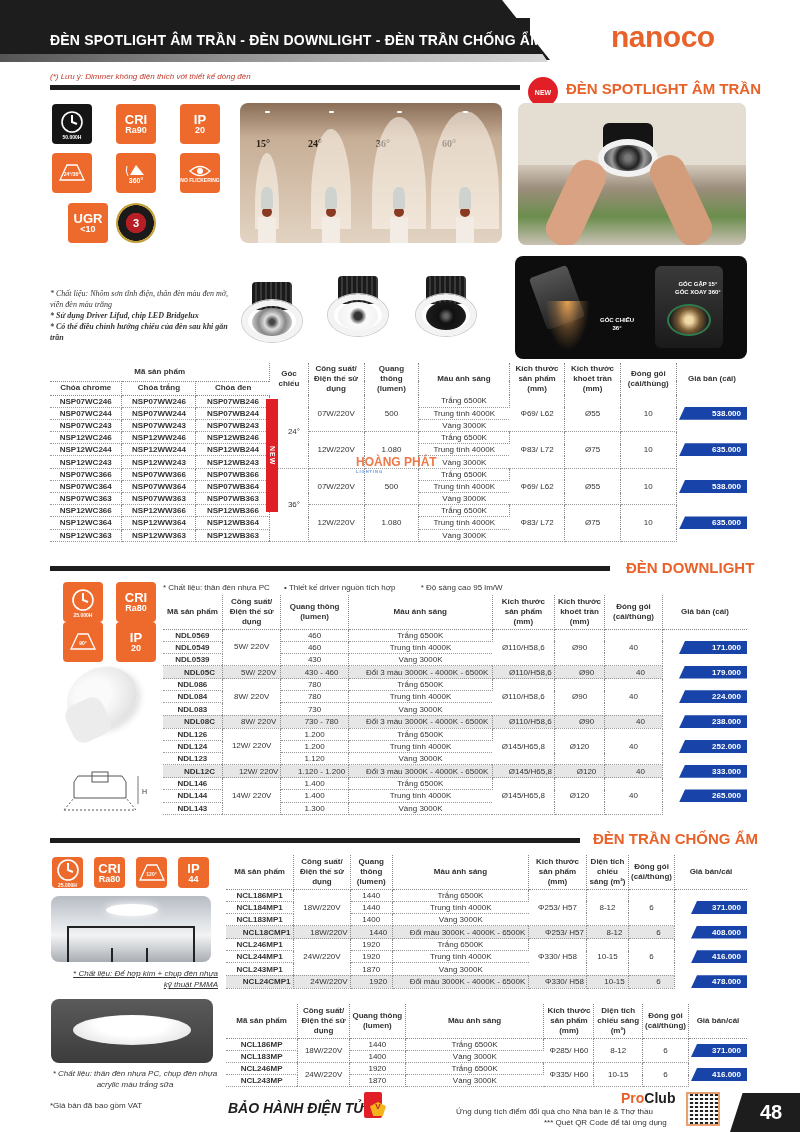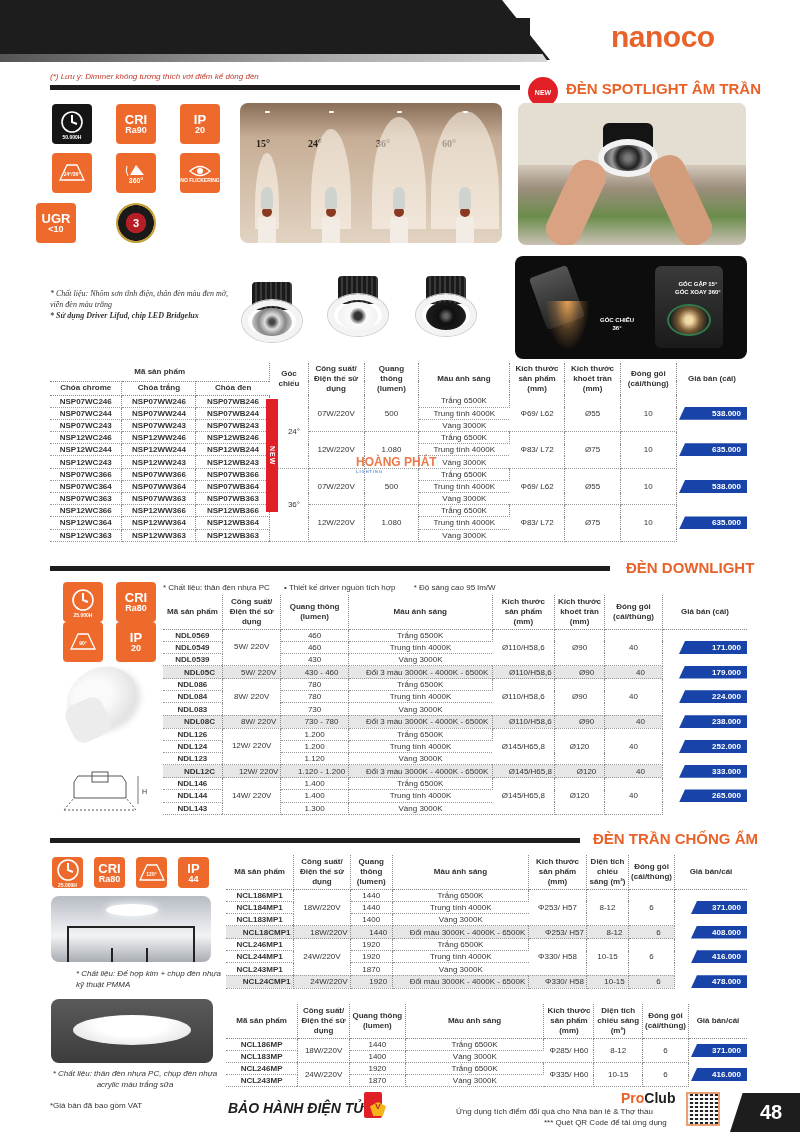--- a/index.html
+++ b/index.html
@@ -92,24 +92,25 @@
     clip-path: polygon(18% 0, 100% 0, 100% 100%, 0 100%); }
 </style>
 </head>
 <body>
 
 <div class="hdr">
   <div class="hdr-top"></div>
   <div class="hdr-black"></div>
   <div class="hdr-slant"></div>
   <div class="hdr-grey"></div>
+  <div class="hdr-title">ĐÈN SPOTLIGHT ÂM TRẦN - ĐÈN DOWNLIGHT -   ĐÈN TRẦN CHỐNG ẨM</div>
   <div class="logo">nanoco</div>
 </div>
 
-<div class="note-top">(*) Lưu ý: Dimmer không tương thích với điểm kế dòng đèn</div>
+<div class="note-top">(*) Lưu ý: Dimmer không điện thích với thiết kế dòng đèn</div>
 <div class="rule" style="left:50px;top:85px;width:470px;"></div>
 <div class="new-badge" style="left:528px;top:77px;">NEW</div>
 <div class="sec-title" style="left:566px;top:80px;">ĐÈN SPOTLIGHT ÂM TRẦN</div>
 
 <div id="spot-icons">
     <div class="ficon dark" style="left:52px;top:104px;">
       <svg width="26" height="26" viewBox="0 0 26 26">
         <circle cx="13" cy="13" r="10" fill="none" stroke="#fff" stroke-width="1.6"></circle>
         <path d="M13 6 L13 13 L18 15" stroke="#fff" stroke-width="2" fill="none"></path>
       </svg>
@@ -136,21 +137,21 @@
       </svg>
       <span class="sm" style="font-size:7px;">360°</span>
     </div>
     <div class="ficon" style="left:180px;top:153px;">
       <svg width="24" height="14" viewBox="0 0 24 14">
         <path d="M2 7 Q12 -2 22 7 Q12 16 2 7 Z" fill="none" stroke="#fff" stroke-width="1.4"></path>
         <circle cx="12" cy="7" r="3" fill="#fff"></circle>
       </svg>
       <span class="xs" style="text-align:center;">NO FLICKERING</span>
     </div>
-    <div class="ficon" style="left:36px;top:203px;text-align:right;">
+    <div class="ficon" style="left:68px;top:203px;text-align:right;">
       <span class="big">UGR</span>
       <span class="sm">&lt;10</span>
     </div>
     <div class="warranty" style="left:116px;top:203px;">3</div>
   </div>
 
 <div class="photo ph-beam" style="left:240px;top:103px;width:262px;height:140px;">
   <div id="beam-items">
       <div class="beam-label" style="left:16px;">15°</div>
       <div class="beam" style="left:15px;width:24px;height:76px;"></div>
@@ -183,20 +184,21 @@
   <div style="position:absolute;left:0;top:0;width:228px;height:62px;background:#e4ddd2;"></div>
   <div style="position:absolute;left:85px;top:20px;width:50px;height:24px;background:#141414;border-radius:6px 6px 0 0;"></div>
   <div style="position:absolute;left:80px;top:36px;width:60px;height:38px;border-radius:50%;border:6px solid #f2f2f2;background:radial-gradient(circle,#777 10%,#222 40%,#999 60%,#333 100%);"></div>
   <div style="position:absolute;left:40px;top:55px;width:36px;height:90px;background:#d9a383;border-radius:16px;transform:rotate(25deg);"></div>
   <div style="position:absolute;left:145px;top:50px;width:36px;height:95px;background:#d39c7b;border-radius:16px;transform:rotate(-25deg);"></div>
 </div>
 
 <div class="spec-note" style="left:50px;top:288px;width:185px;font-family:Liberation Serif, serif;">
   <div>* Chất liệu: Nhôm sơn tĩnh điện, thân đèn màu đen mờ, viền đèn màu trắng</div>
   <div style="font-weight:bold;">* Sử dụng Driver Lifud, chip LED Bridgelux</div>
+  <div style="font-weight:bold;">* Có thể điều chỉnh hướng chiếu của đèn sau khi gắn trần</div>
 </div>
 
 <div class="lamp" style="left:242px;top:282px;">
   <div class="fins"></div>
     <div class="ring"></div>
     <div class="inner" style="background:radial-gradient(circle,#444 10%,#ddd 30%,#888 55%,#eee 100%);"></div>
 </div>
 <div class="lamp" style="left:328px;top:276px;">
   <div class="fins"></div>
     <div class="ring"></div>
@@ -380,21 +382,21 @@
       <span class="xs" style="margin-top:-11px;margin-bottom:6px;">90°</span>
     </div>
     <div class="ficon" style="left:116px;top:622px;">
       <span class="big">IP</span>
       <span class="sm">20</span>
     </div>
   </div>
 <div style="position:absolute;left:163px;top:583px;font-size:8px;color:#333;">
   <span>* Chất liệu: thân đèn nhựa PC</span>
   <span style="margin-left:12px;">• Thiết kế driver nguồn tích hợp</span>
-  <span style="margin-left:16px;">* Độ sáng cao 95 lm/W</span>
+  <span style="margin-left:23px;">* Độ sáng cao 95 lm/W</span>
 </div>
 
 <div style="position:absolute;left:66px;top:668px;width:72px;height:60px;border-radius:50%;background:radial-gradient(ellipse at 40% 40%,#fafafa 30%,#e4e4e4 70%,#cfcfcf 100%);transform:rotate(-25deg);box-shadow:2px 4px 6px rgba(0,0,0,0.12);"></div>
 <div style="position:absolute;left:68px;top:700px;width:40px;height:40px;border-radius:12px;background:#ececec;transform:rotate(-25deg);"></div>
 
 <svg style="position:absolute;left:60px;top:770px;" width="90" height="44">
   <path d="M14 12 L18 6 L62 6 L66 12 L66 28 L14 28 Z" fill="none" stroke="#555" stroke-width="1"></path>
   <rect x="32" y="2" width="16" height="10" fill="none" stroke="#555" stroke-width="1"></rect>
   <path d="M4 40 L14 28 M76 40 L66 28 M4 40 L76 40" fill="none" stroke="#555" stroke-width="1" stroke-dasharray="2,2"></path>
   <line x1="78" y1="6" x2="78" y2="34" stroke="#555" stroke-width="0.8"></line>
@@ -559,21 +561,21 @@
       <span class="big">IP</span>
       <span class="sm">44</span>
     </div>
   </div>
 <div class="photo ph-bath" style="left:51px;top:896px;width:160px;height:66px;">
   <div style="position:absolute;left:55px;top:8px;width:52px;height:12px;border-radius:50%;background:#fff;box-shadow:0 0 8px #fff;"></div>
   <div style="position:absolute;left:16px;top:30px;width:128px;height:36px;border:2px solid #222;border-bottom:none;"></div>
   <div style="position:absolute;left:60px;top:52px;width:2px;height:14px;background:#222;"></div>
   <div style="position:absolute;left:95px;top:52px;width:2px;height:14px;background:#222;"></div>
 </div>
-<div class="spec-note" style="left:76px;top:968px;width:150px;text-align:left;">* Chất liệu: Đế hợp kim + chụp đèn nhựa kỹ thuật PMMA</div>
+<div class="spec-note" style="left:68px;top:968px;width:150px;text-align:right;text-decoration:underline;">* Chất liệu: Đế hợp kim + chụp đèn nhựa kỹ thuật PMMA</div>
 <table class="t" id="cl-table1" style="left:226px;top:855px;width:521px;">
     <colgroup>
       <col style="width:72px">
       <col style="width:52px">
       <col style="width:56px">
       <col style="width:140px">
       <col style="width:50px">
       <col style="width:49px">
       <col style="width:45px">
       <col style="width:57px">

